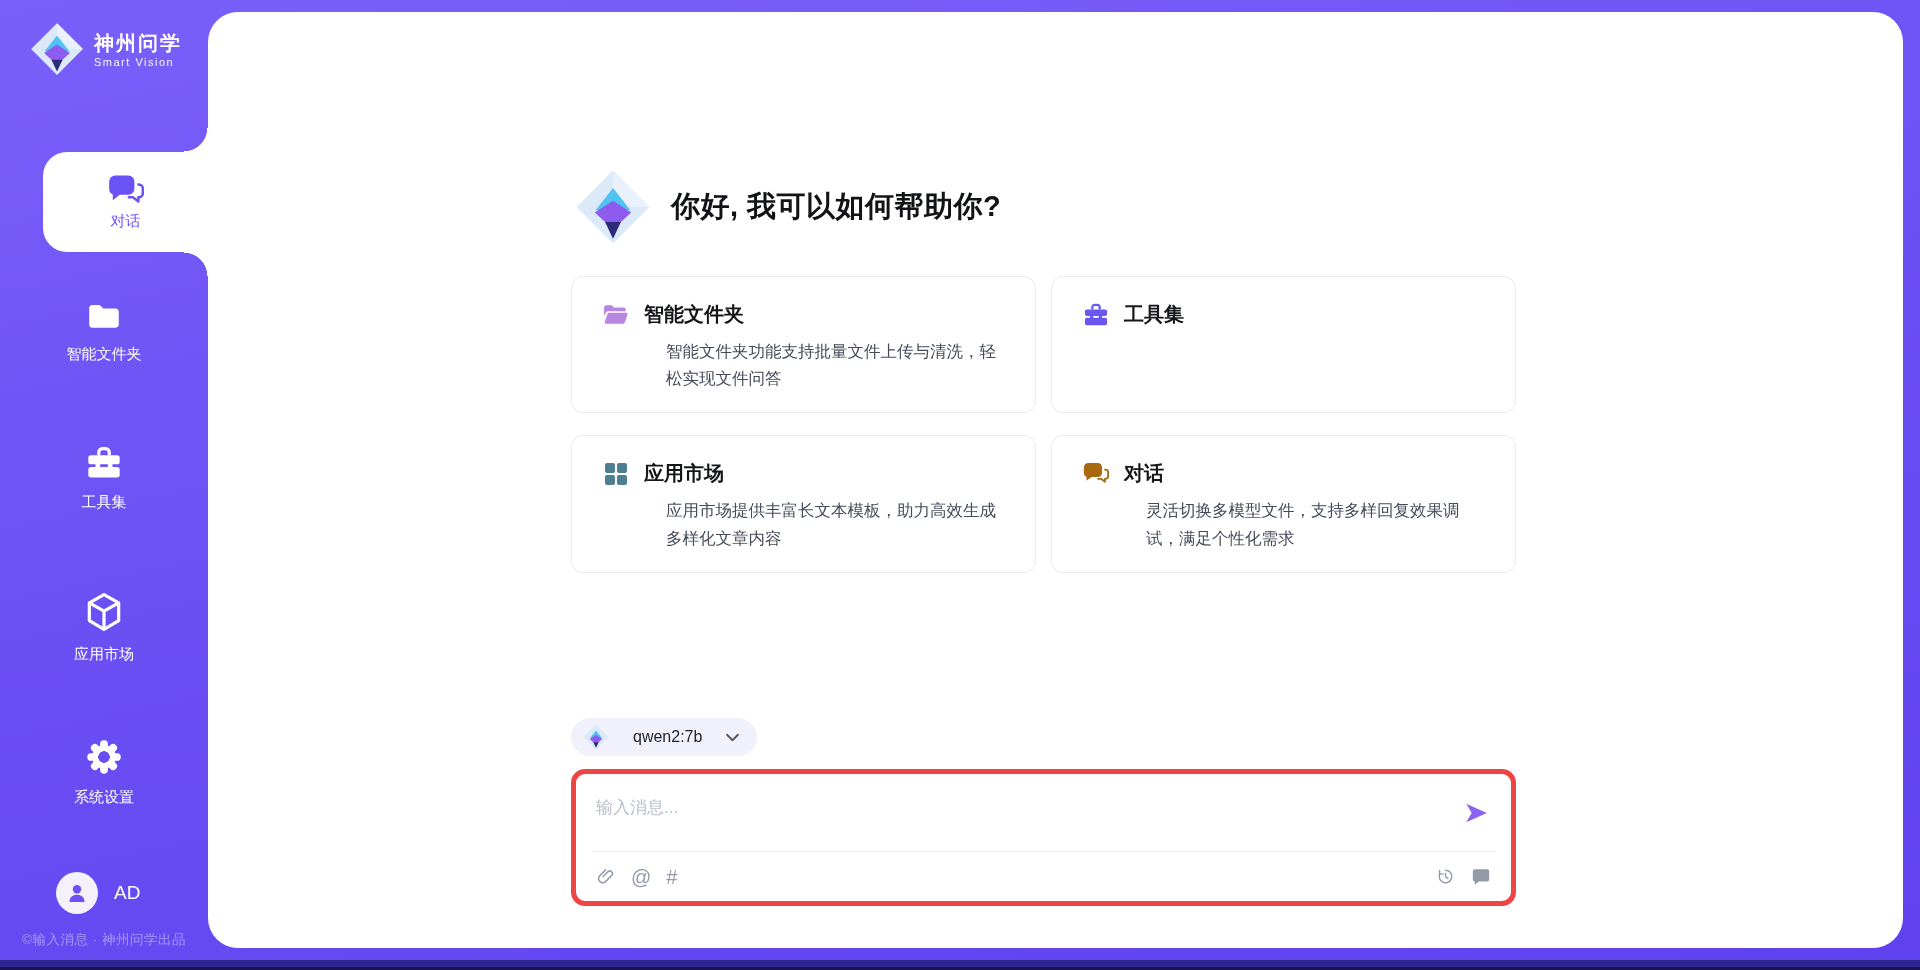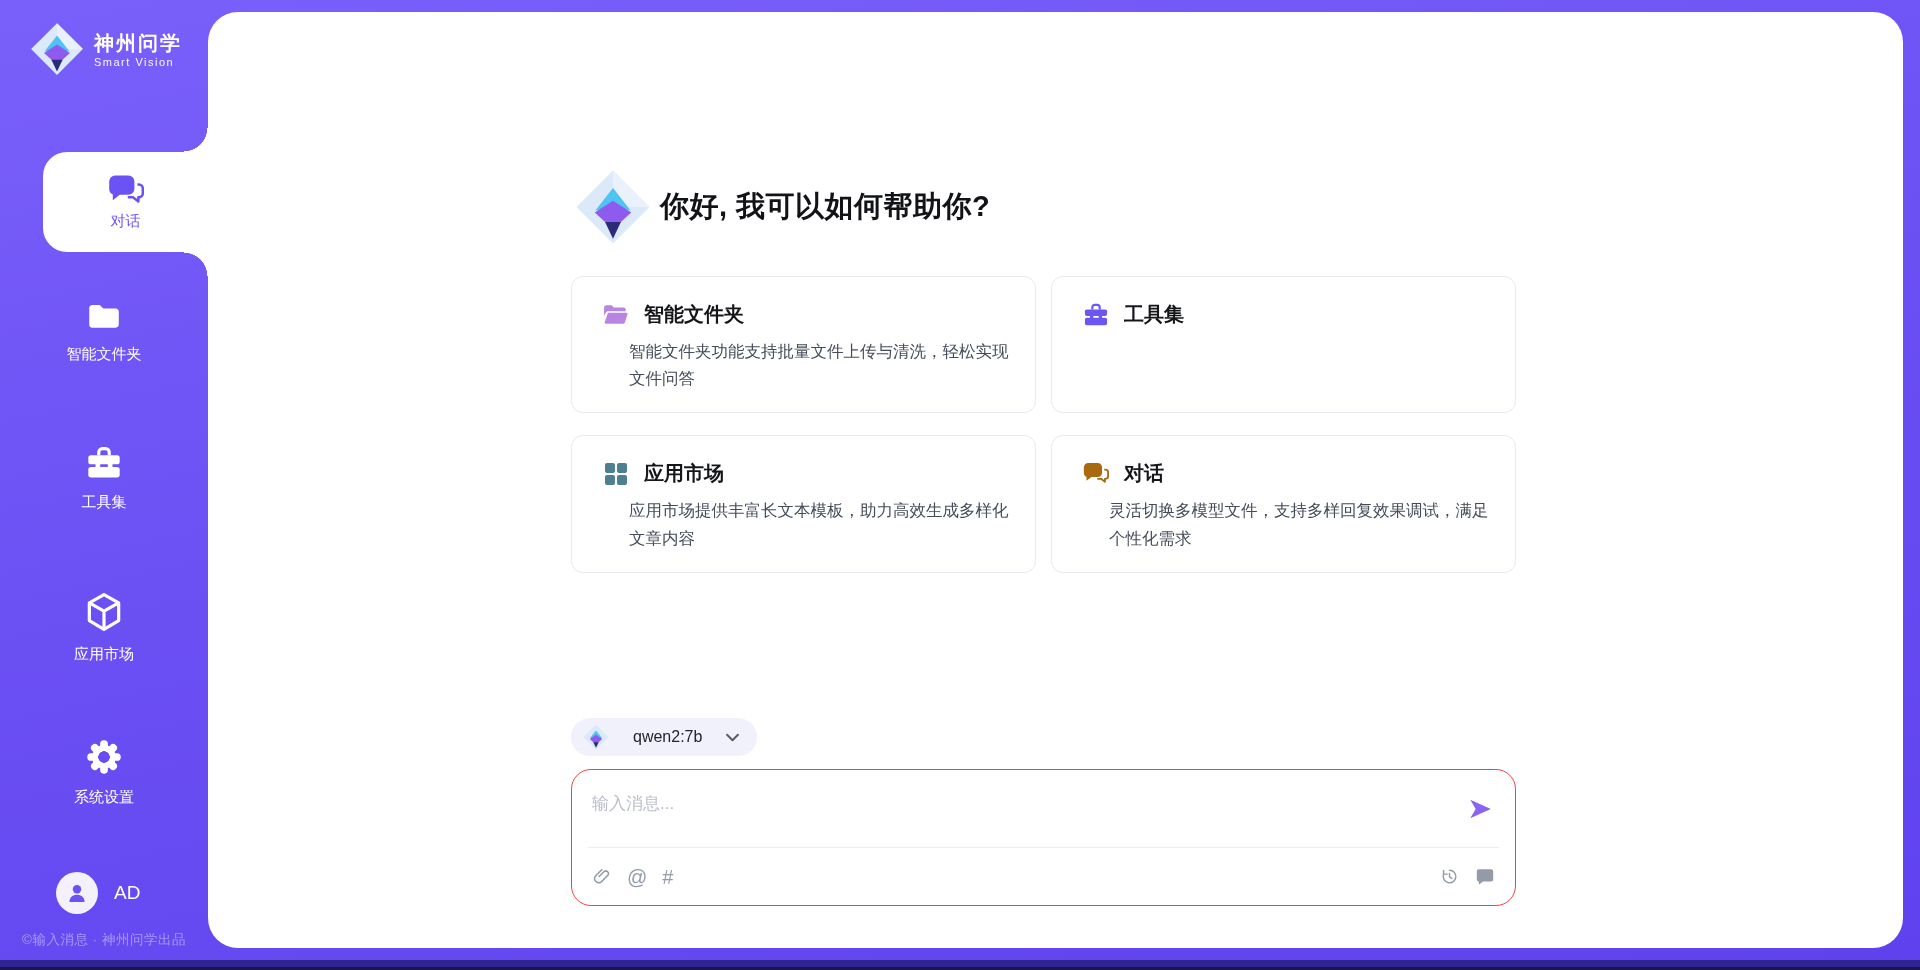--- a/index.html
+++ b/index.html
@@ -40,37 +40,37 @@
 
   .user-row { position:absolute; left:56px; top:872px; display:flex; align-items:center; gap:16px; cursor:pointer; }
   .avatar { width:42px; height:42px; border-radius:50%; background:#f4f1fd; display:flex; align-items:center; justify-content:center; color:#6a52f5; }
   .user-label { font-size:19px; color:#fff; }
   .copyright { position:absolute; left:0; width:208px; top:931px; text-align:center; font-size:13.5px; color:rgba(255,255,255,.42); letter-spacing:.5px; }
 
   
   .panel { position:absolute; left:208px; top:12px; right:17px; bottom:22px; background:#fff; border-radius:30px; }
   .content { position:absolute; left:363px; top:0; width:945px; height:100%; color:#16181d; }
 
-  .greeting { position:absolute; left:4px; top:157px; display:flex; align-items:center; gap:9px; }
+  .greeting { position:absolute; left:4px; top:157px; display:flex; align-items:center; gap:20px; }
   .greeting .logo { width:76px; height:76px; }
   .greeting h1 { font-size:29px; font-weight:700; color:#121317; letter-spacing:.5px; }
 
   .cards { position:absolute; left:0; top:264px; width:945px; display:grid; grid-template-columns:465px 465px; column-gap:15px; row-gap:22px; }
   .card { background:#fff; border:1px solid #e8e8ef; border-radius:12px; min-height:128px; padding:24px 26px 20px 31px; cursor:pointer; }
   .card-head { display:flex; align-items:center; gap:15px; }
   .card-icon { width:26px; height:26px; flex:0 0 26px; display:flex; align-items:center; justify-content:center; }
   .card-title { font-size:20px; font-weight:700; color:#15161a; }
-  .card-desc { margin:10px 0 0 26px; font-size:16.5px; line-height:1.65; color:#454c59; }
+  .card-desc { margin:10px 0 0 63px; font-size:16.5px; line-height:1.65; color:#454c59; }
 
   .model-pill { position:absolute; left:0; top:706px; height:38px; background:#f0f1fb; border-radius:19px;
     display:inline-flex; align-items:center; gap:24px; padding:0 18px 0 12px; cursor:pointer; }
   .model-pill .logo { width:26px; height:26px; }
   .model-name { font-size:16px; color:#23252b; }
 
-  .composer { position:absolute; left:0; top:757px; width:945px; height:137px; background:#fff; border:1px solid #ef4444; border-radius:20px; }
+  .composer { position:absolute; left:0; top:757px; width:945px; height:137px; background:#fff; border:5px solid #ef4444; border-radius:14px; }
   .composer input { position:absolute; left:20px; top:14px; right:70px; height:40px; border:none; outline:none; font-size:17px;
     font-family:"Liberation Sans","DejaVu Sans",sans-serif; color:#333; background:transparent; }
   .composer input::placeholder { color:#b9bdc9; }
   .send-btn { position:absolute; right:22px; top:26px; width:26px; height:26px; color:#8a63f3; cursor:pointer; }
   .comp-divider { position:absolute; left:16px; right:16px; top:77px; height:1px; background:#ececf1; }
   .comp-toolbar { position:absolute; left:0; right:0; top:78px; bottom:0; display:flex; align-items:center; padding:0 20px; color:#939aa8; }
   .tb-left { display:flex; align-items:center; gap:15px; }
   .tb-right { margin-left:auto; display:flex; align-items:center; gap:16px; }
   .tb-icon { display:inline-flex; align-items:center; justify-content:center; cursor:pointer; color:#939aa8; }
   .tb-glyph { font-size:20px; line-height:1; cursor:pointer; color:#939aa8; }

